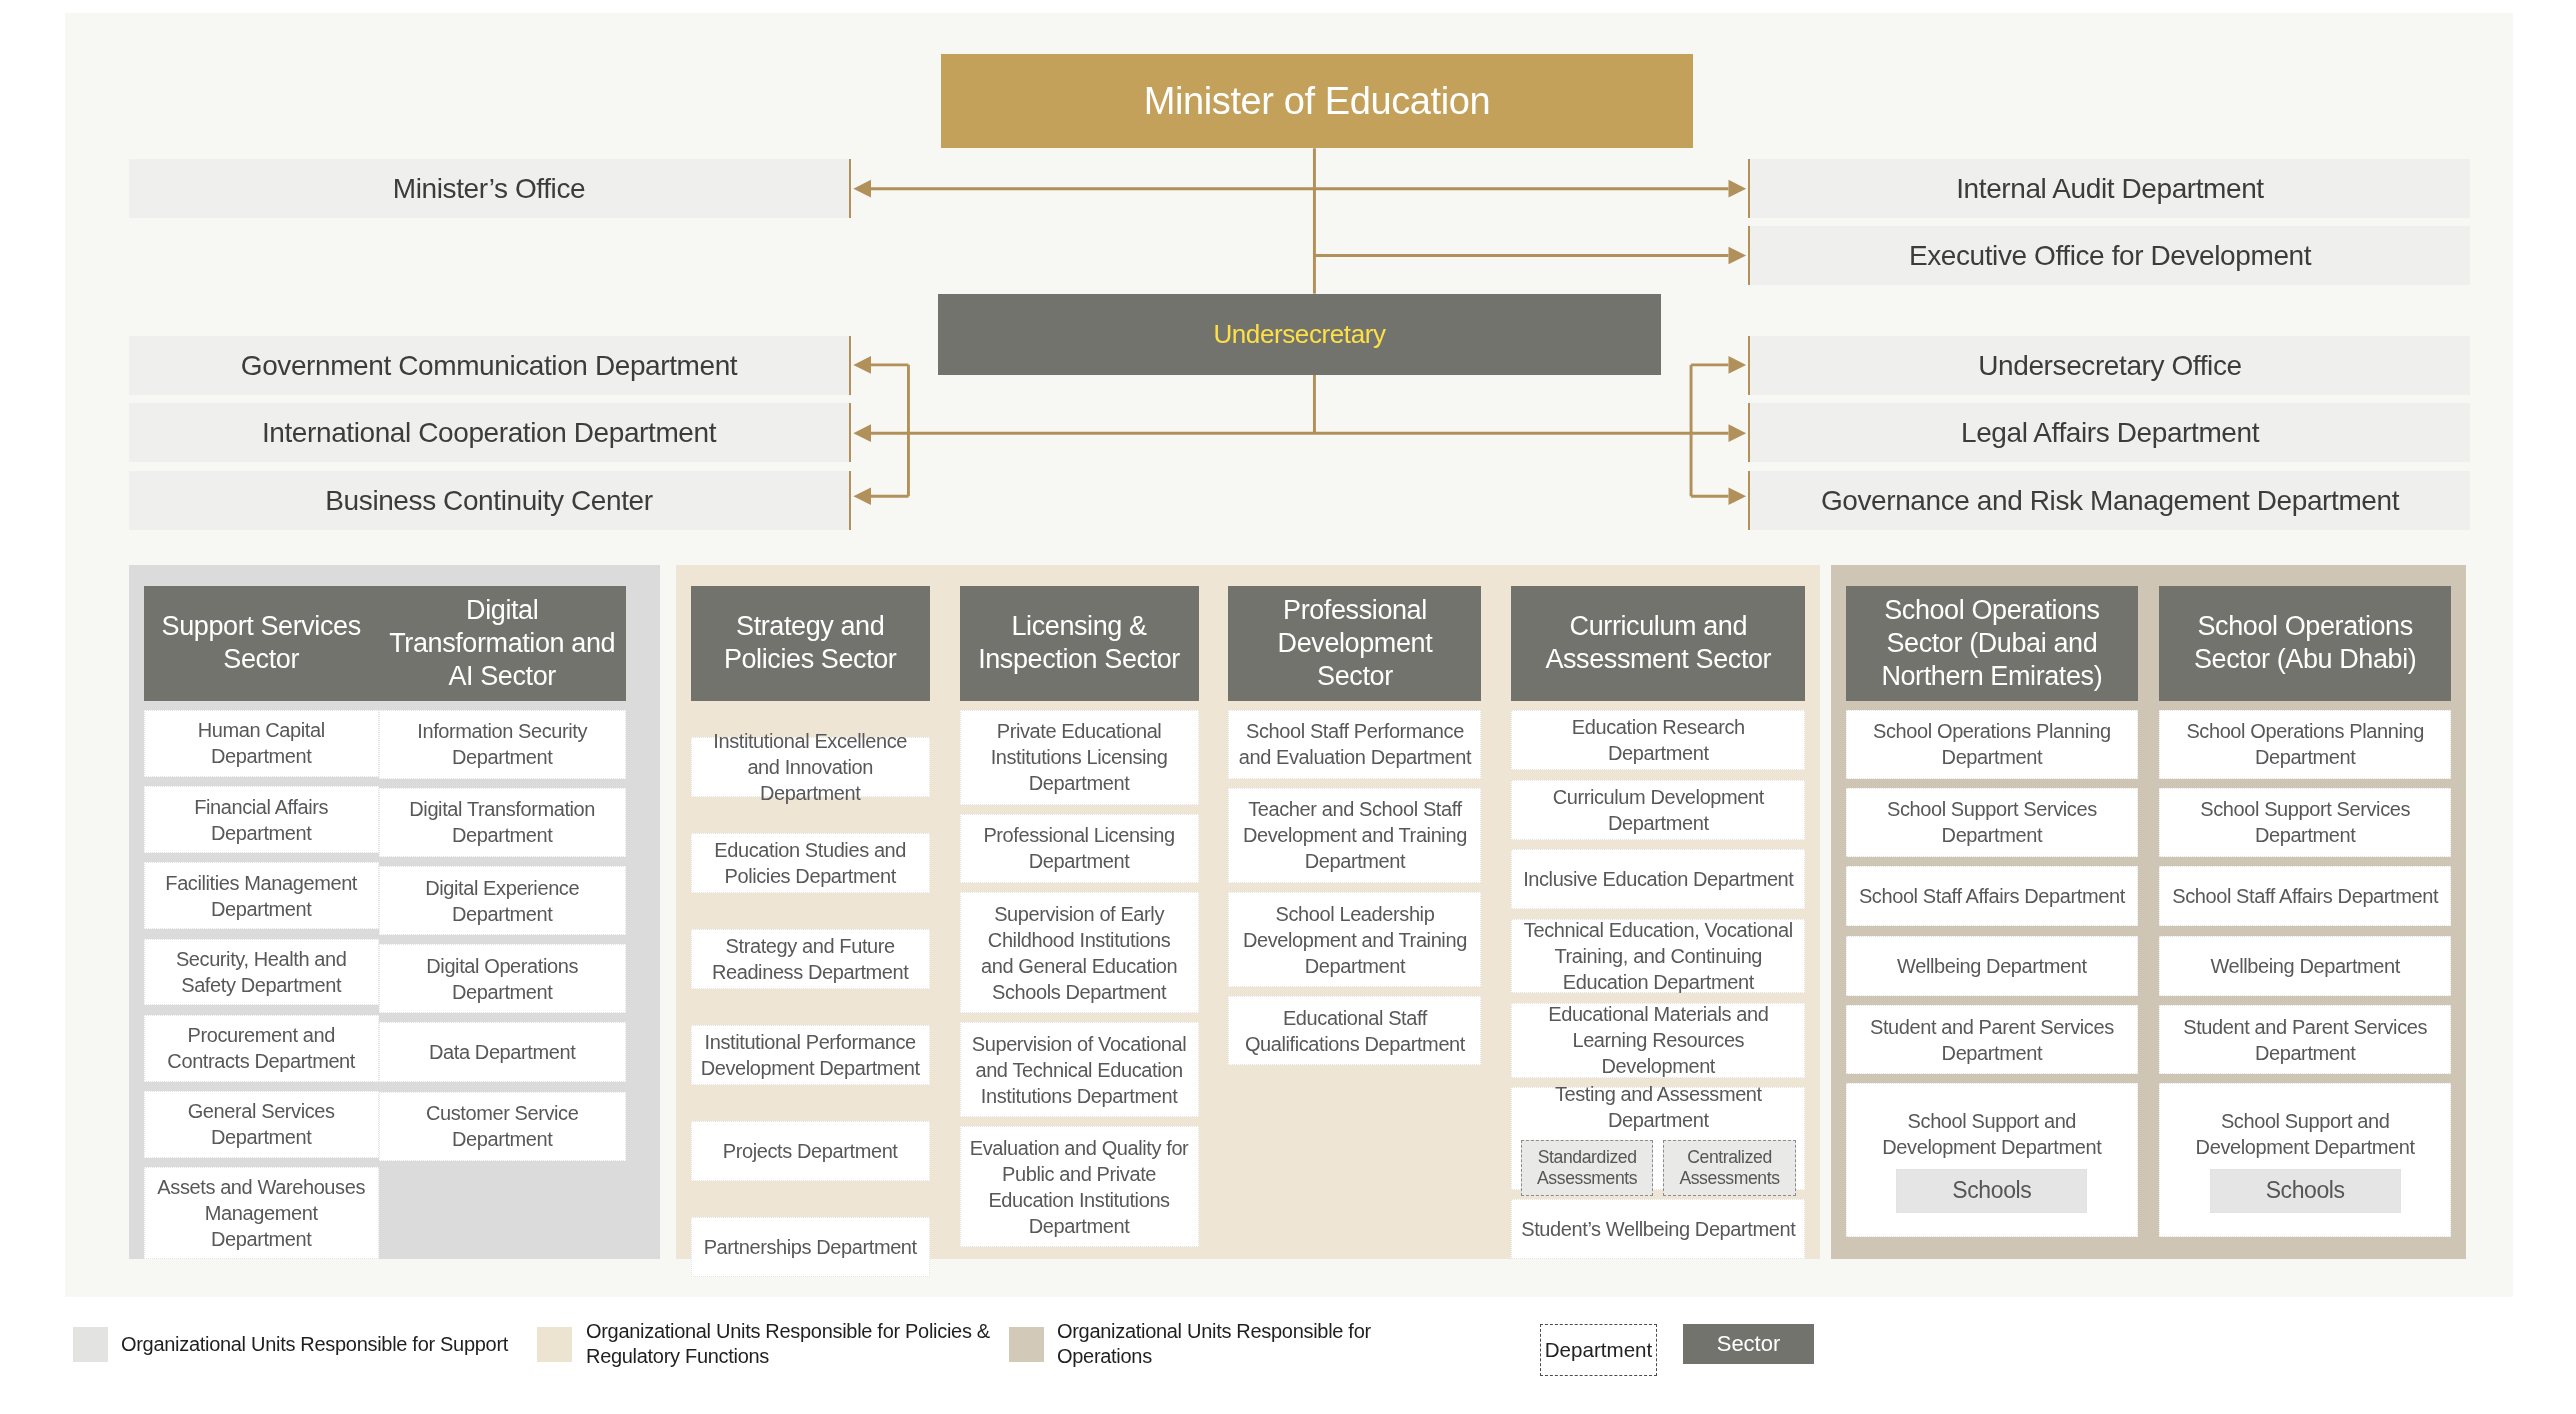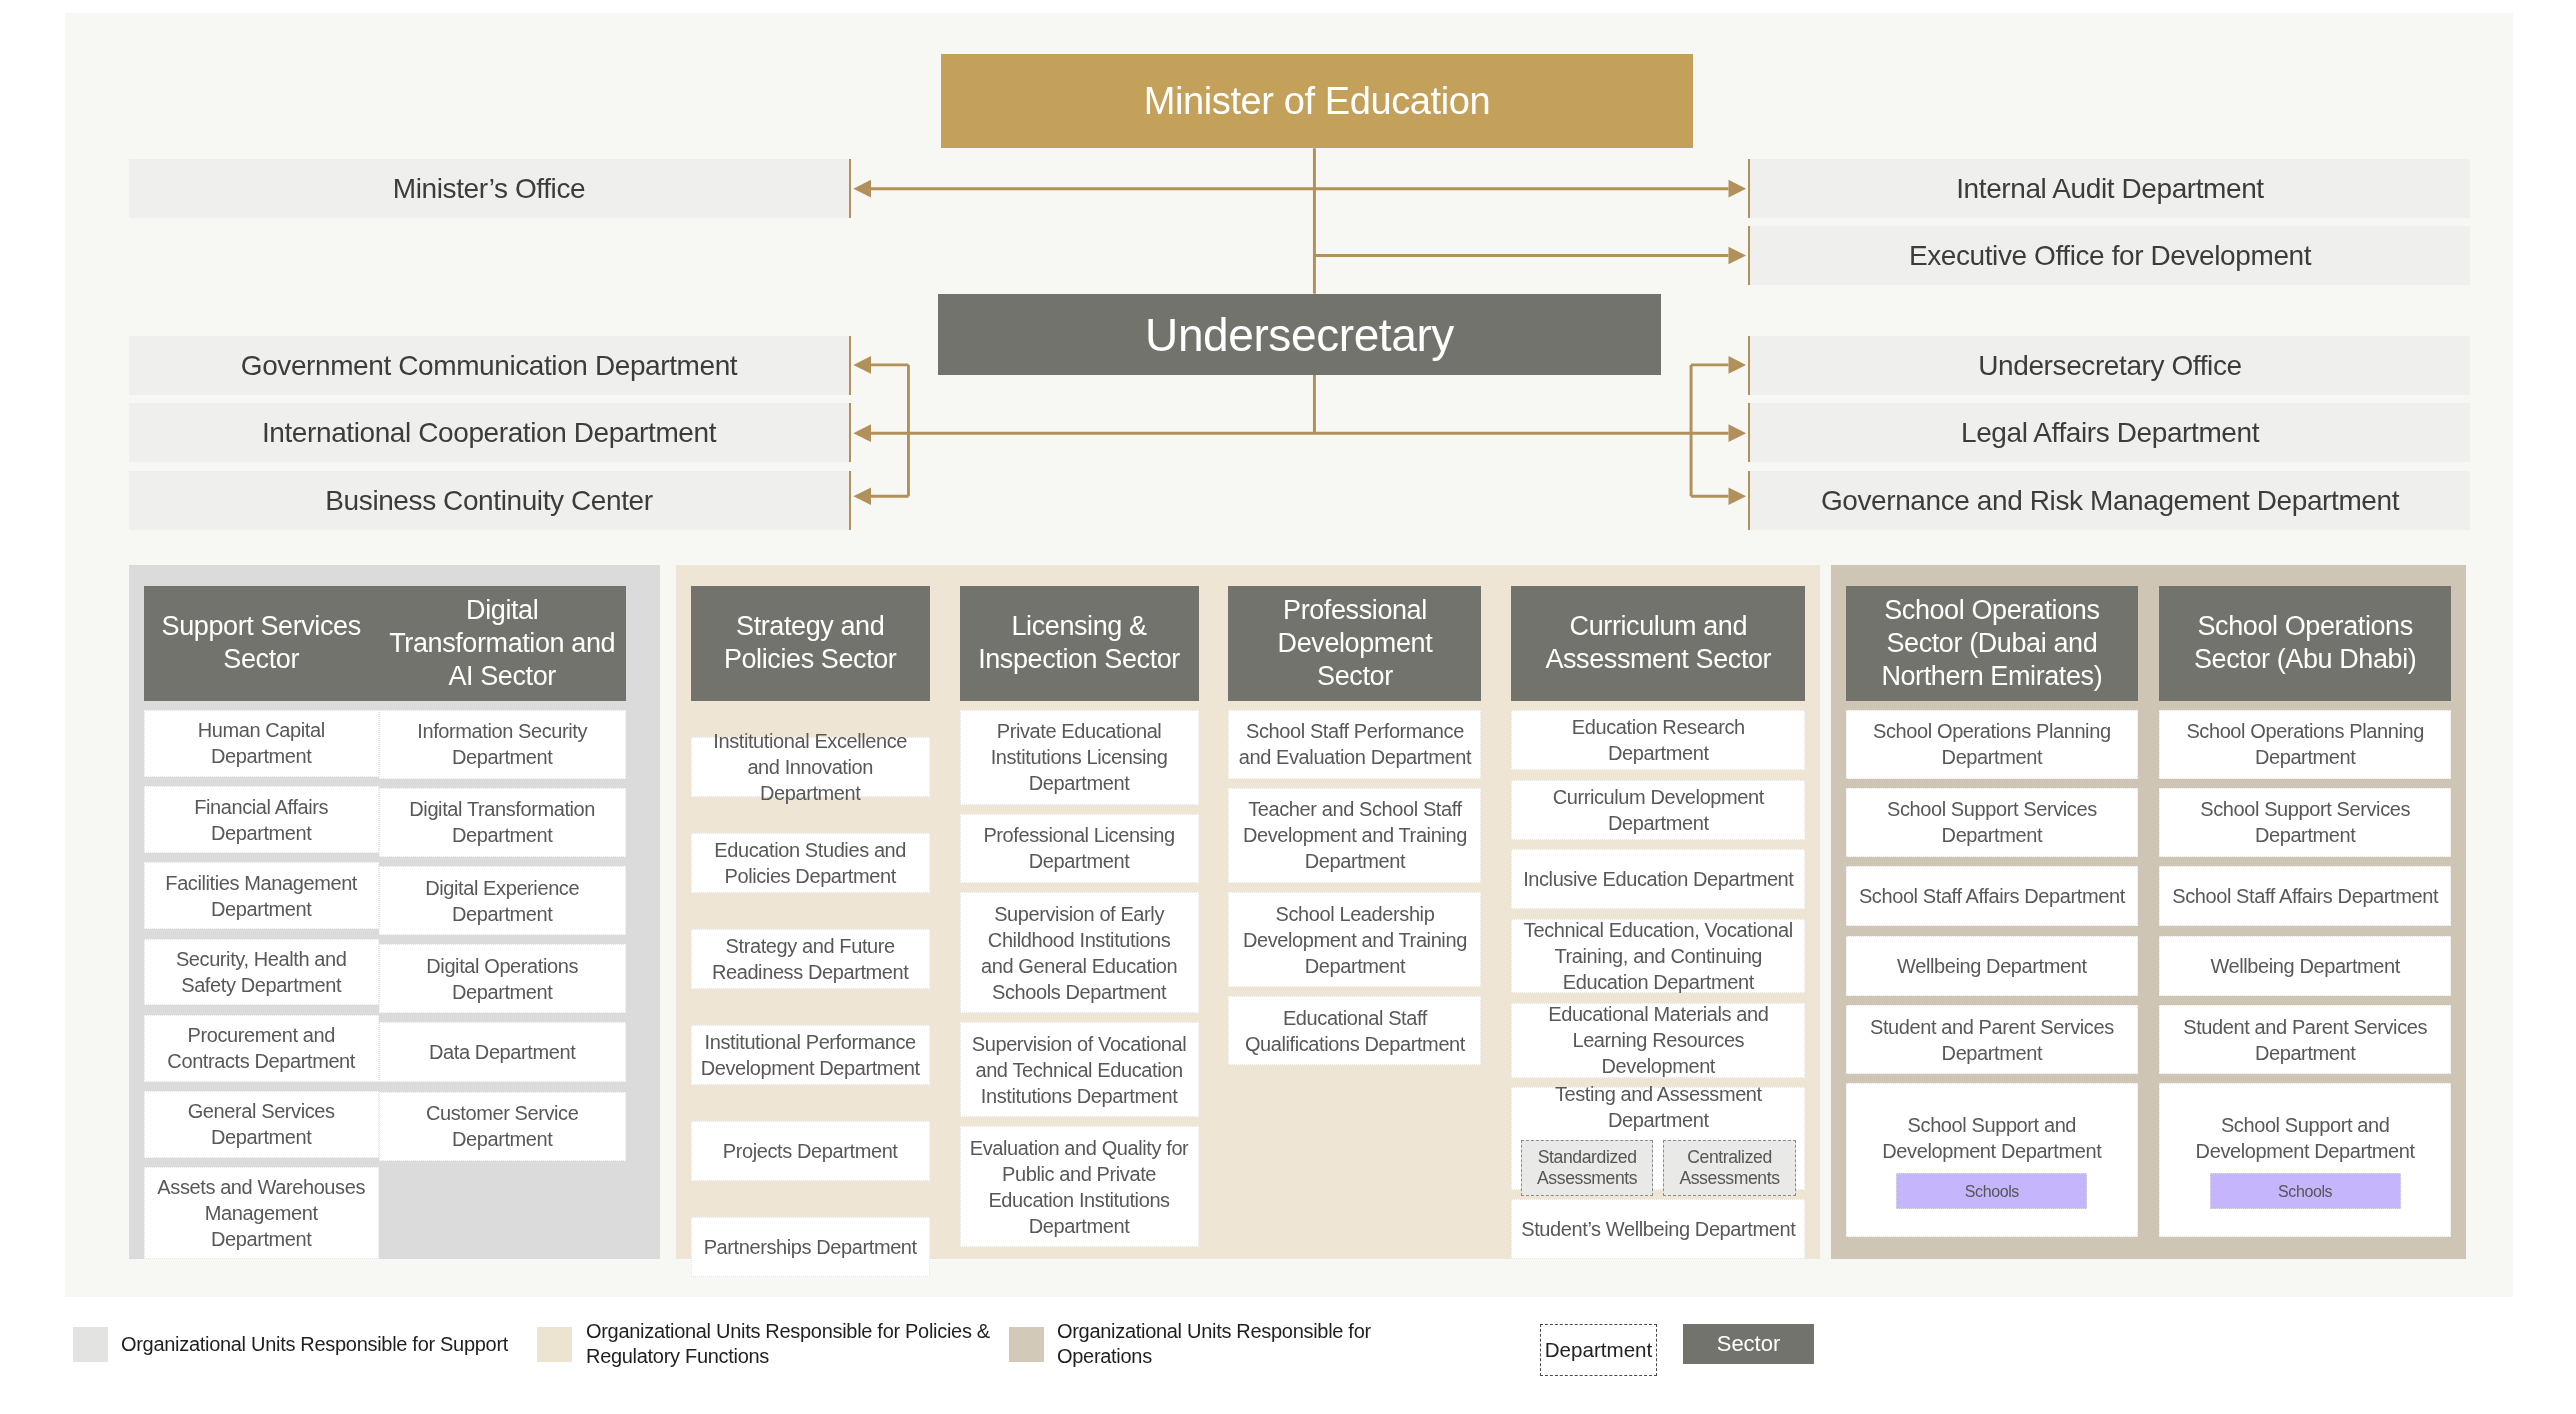--- a/index.html
+++ b/index.html
@@ -8,21 +8,21 @@
   .field { position:absolute; left:65px; top:13.2px; width:2448px; height:1284px; background:#F7F7F4; }
 
   
   .connectors { position:absolute; left:0; top:0; width:2576px; height:1414px; z-index:1; }
   .connectors path, .connectors line { stroke:var(--line-gold,#B2905A); stroke-width:4; fill:none; }
   .connectors polygon { fill:var(--line-gold,#B2905A); }
 
   
   .node { position:absolute; z-index:2; display:flex; align-items:center; justify-content:center; text-align:center; }
   .minister { left:941px; top:54px; width:752px; height:94px; background:var(--gold,#C3A15B); color:#fff; font-size:38px; letter-spacing:-0.4px; }
-  .undersec { left:938px; top:294px; width:723px; height:81px; background:var(--sector-gray,#73736D); color:#ffffff; font-size:46px; letter-spacing:-0.4px; }
+  .undersec { left:938px; top:294px; width:723px; height:81px; background:var(--sector-gray,#73736D); color:#fde047; font-size:26px; letter-spacing:-0.4px; }
   .satellite { width:722px; height:59px; background:#EFEFED; color:#3C3C3C; font-size:28px; letter-spacing:-0.4px; }
   .sat-left  { left:129px; border-right:2.9px solid var(--line-gold,#B2905A); }
   .sat-right { left:1748px; border-left:2.9px solid var(--line-gold,#B2905A); }
 
   
   .zone { position:absolute; top:565px; height:694px; z-index:2; display:flex; padding:20.6px 14.7px 0 14.7px; }
   .zone-support    { left:129px;  width:531px;  background:#DBDBDB; }
   .zone-policies   { left:676px;  width:1144px; background:#EFE5D4; justify-content:space-between; }
   .zone-operations { left:1831px; width:635px;  background:#CFC5B4; gap:21px; }
 
@@ -38,21 +38,21 @@
   .sector-head { flex:0 0 115px; background:var(--sector-gray,#73736D); color:#fff; font-size:27px; line-height:1.22;
                  letter-spacing:-0.4px; display:flex; align-items:center; justify-content:center; text-align:center; padding:4.4px 10.3px; }
   .dept { background:#ffffff; border:1.5px dotted rgba(120,110,90,0.18); color:#58585A; font-size:20px; line-height:1.3;
           letter-spacing:-0.4px; display:flex; flex-direction:column; align-items:flex-start; justify-content:center;
           text-align:center; min-height:60px; padding:7.3px 8.8px; }
   .dept-label { width:100%; }
   .sub-row { display:flex; gap:10.3px; width:100%; margin-top:6.6px; justify-content:center; }
   .sub-box { flex:1; background:#E9E9E7; border:1.5px dashed #8C8C8C; color:#565656; font-size:17.6px; line-height:1.2;
              display:flex; align-items:center; justify-content:center; text-align:center; padding:5.9px 4.4px; }
   .zone-operations .dept.has-sub { min-height:154px; gap:2.9px; }
-  .zone-operations .sub-box { flex:0 0 70%; background:#c4b5fd; border:1.5px dotted #E0E0DE; font-size:16px; padding:7.3px; }
+  .zone-operations .sub-box { flex:0 0 70%; background:#e5e5e5; border:1.5px dotted #E0E0DE; font-size:23px; padding:7.3px; }
 
   
   .legend { position:absolute; left:73px; top:1320px; width:2438px; height:59px; z-index:2; color:#1F1F1F; }
   .legend .sw { position:absolute; top:6.6px; width:35px; height:35px; }
   .sw-support { left:0; background:#E3E3E1; }
   .sw-policies { left:464px; background:#EDE3D1; }
   .sw-operations { left:936px; background:#D3C9B8; }
   .lg-label { position:absolute; top:0; height:48px; display:flex; align-items:center; font-size:20px; letter-spacing:-0.3px; line-height:1.25; }
   .lg-1 { left:48px; }
   .lg-2 { left:513px; width:448px; }

